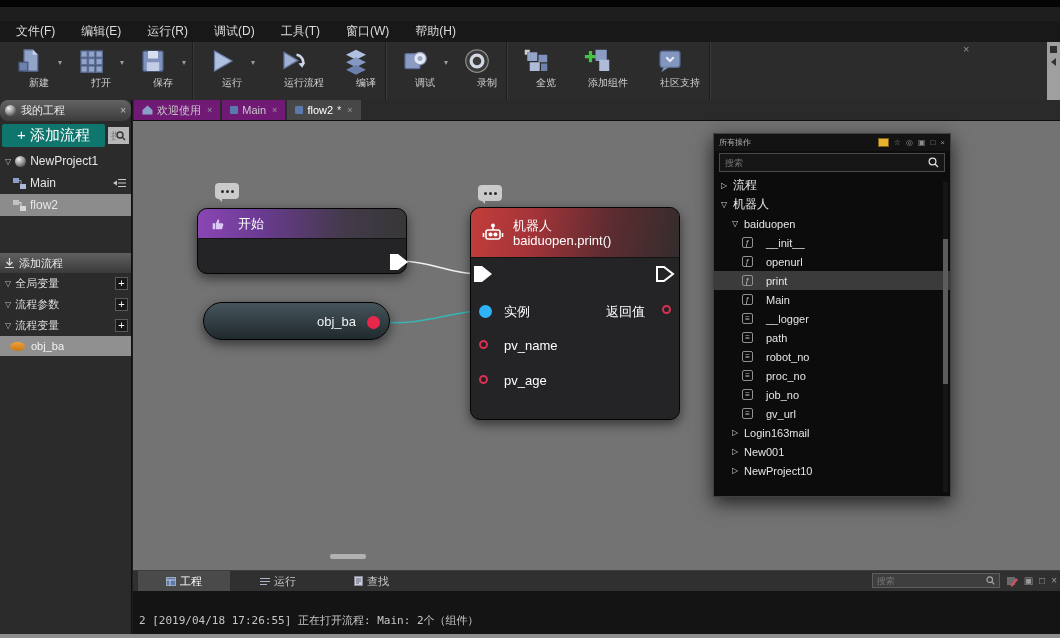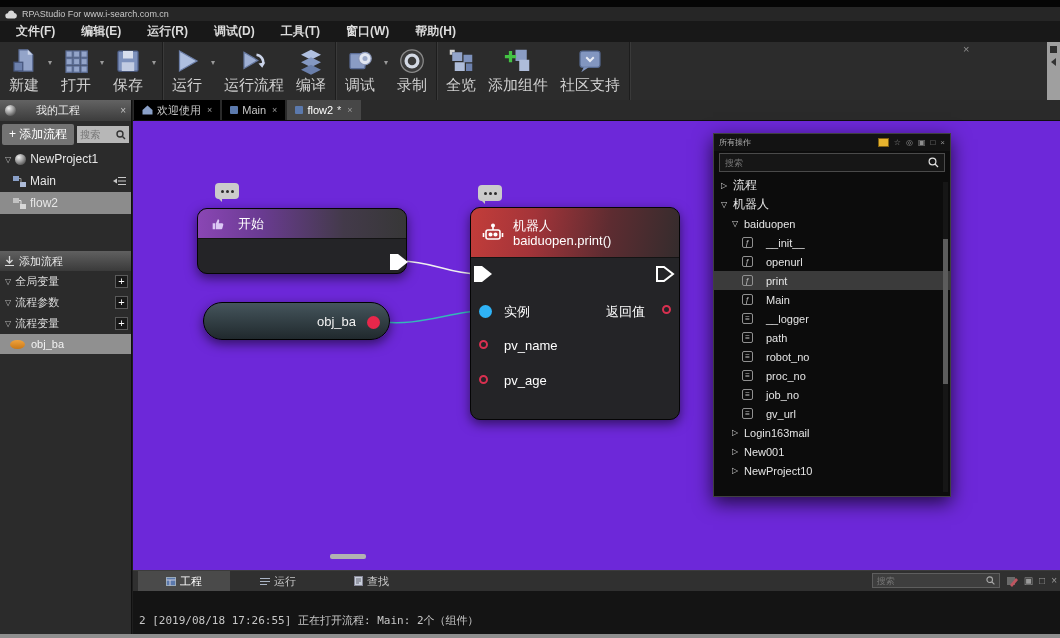--- a/index.html
+++ b/index.html
@@ -3,71 +3,71 @@
 <meta charset="utf-8">
 <style>
   * { margin:0; padding:0; box-sizing:border-box; }
   body { background:#000; font-family:"Liberation Sans","DejaVu Sans",sans-serif; }
   #app { position:relative; width:1060px; height:638px; background:#1e1e1e; overflow:hidden; }
 
   .top-strip { position:absolute; left:0; top:0; width:100%; height:7px; background:#050505; }
   .titlebar { position:absolute; left:0; top:7px; width:100%; height:14px; background:#262626;
     display:flex; align-items:center; gap:4px; padding-left:5px; color:#c8c8c8; font-size:9px; }
   .menubar { position:absolute; left:0; top:21px; width:100%; height:21px; background:#181818;
-    display:flex; align-items:center; font-size:12px; color:#dcdcdc; padding-left:3px;font-weight:bold; }
+    display:flex; align-items:center; font-size:12px; color:#dcdcdc; padding-left:3px; }
   .menu-item { padding:0 13px; cursor:default; }
 
   .toolbar { position:absolute; left:0; top:42px; width:1047px; height:58px; background:#2c2c2c; display:flex; }
   .tb-group { display:flex; align-items:flex-start; padding:2px 3px 0 3px; border-right:1px solid #1d1d1d; box-shadow:1px 0 0 #3a3a3a; }
   .tb-item { position:relative; display:flex; flex-direction:column; align-items:center; padding:2px 6px 0 6px; }
   .tb-item .ico { width:30px; height:30px; display:block; }
-  .tb-item .lbl { font-size:15px; color:#d0d0d0; white-space:nowrap; }
+  .tb-item .lbl { font-size:10px; color:#d0d0d0; white-space:nowrap;margin-left:20px; }
   .tb-item.has-caret { padding-right:16px; }
   .tb-caret { position:absolute; right:3px; top:14px; font-size:8px; color:#9a9a9a; }
   .toolbar-close { position:absolute; left:963px; top:43px; font-size:11px; color:#8f8f8f; }
   .edge-scroll { position:absolute; left:1047px; top:42px; width:13px; height:58px; background:#9f9f9f;
     display:flex; flex-direction:column; align-items:center; padding-top:4px; gap:5px; }
   .edge-btn { width:7px; height:7px; background:#2e2e2e; }
   .edge-arrow { width:0; height:0; border-top:4px solid transparent; border-bottom:4px solid transparent; border-right:5px solid #333; }
 
   .sidebar { position:absolute; left:0; top:100px; width:132px; height:538px; background:#2b2b2b; border-right:1px solid #0f0f0f; }
-  .panel-header { height:21px; background:linear-gradient(#636363,#3c3c3c); display:flex; align-items:center; gap:20px;
-    padding:0 5px; font-size:11px; color:#ececec; }
+  .panel-header { height:21px; background:linear-gradient(#636363,#3c3c3c); display:flex; align-items:center; gap:5px;
+    padding:0 5px; font-size:11px; color:#ececec;border-radius:8px; }
   .sphere { width:11px; height:11px; border-radius:50%; flex:none;
     background:radial-gradient(circle at 35% 30%, #f2f2f2, #9a9a9a 45%, #3a3a3a 90%); }
   .ph-close { margin-left:auto; font-size:10px; color:#c0c0c0; }
   .proj-controls { display:flex; align-items:center; gap:3px; padding:3px 2px; }
-  .add-flow-btn { background:#737373; color:#fff; font-size:12px; padding:2px 7px; border-radius:2px; white-space:nowrap; }
+  .add-flow-btn { background:#0f766e; color:#fff; font-size:15px; padding:2px 15px; border-radius:2px; white-space:nowrap; }
   .proj-search { flex:1; display:flex; align-items:center; background:#b7b7b7; height:17px; padding:0 3px; min-width:0; }
   .proj-search input { flex:1; min-width:0; border:0; background:transparent; font-size:10px; color:#555; outline:none; }
   .ptree-row { height:22px; display:flex; align-items:center; gap:4px; font-size:12px; color:#e6e6e6; padding-left:5px; }
   .ptree-row .caret { font-size:8px; color:#b5b5b5; }
   .ptree-row.child { padding-left:13px; }
   .ptree-row.selected { background:#8c8c8c; }
   .main-ind { margin-left:auto; margin-right:4px; }
   .var-section { margin-top:37px; }
   .var-header { height:20px; background:linear-gradient(#606060,#3a3a3a); display:flex; align-items:center; gap:5px;
     padding:0 5px; font-size:11px; color:#e8e8e8; }
   .var-row { height:21px; display:flex; align-items:center; gap:4px; padding-left:5px; font-size:11px; color:#dcdcdc; }
   .var-row .caret { font-size:8px; color:#b5b5b5; }
   .var-plus { margin-left:auto; margin-right:3px; width:13px; height:13px; line-height:11px; text-align:center;
     background:#191919; border:1px solid #5a5a5a; color:#fff; font-size:11px; }
   .var-item { height:20px; background:#909090; display:flex; align-items:center; gap:6px; padding-left:10px;
     font-size:11px; color:#f2f2f2; }
   .var-blob { width:15px; height:9px; border-radius:50%; background:linear-gradient(#f0a23c,#c87818); }
 
   .editor { position:absolute; left:133px; top:100px; width:927px; height:470px; }
   .tabbar { height:21px; background:#2a2a2a; display:flex; align-items:flex-end; gap:2px; border-bottom:1px solid #0f0f0f; padding-left:1px; }
-  .tab { height:20px; display:flex; align-items:center; gap:4px; padding:0 8px; font-size:11px; color:#c9c9c9; background:#000000; }
+  .tab { height:20px; display:flex; align-items:center; gap:4px; padding:0 8px; font-size:11px; color:#c9c9c9; background:#701a75; }
   .tab.active { background:#474747; color:#fff; }
   .tab .tclose { font-size:9px; color:#9a9a9a; margin-left:2px; }
   .tab .tmod { color:#e6e6e6; }
   .tab-sq { width:8px; height:8px; background:#5b79ad; border-radius:1px; flex:none; }
 
-  .canvas { position:relative; width:100%; height:449px; background:#6d28d9; overflow:hidden; }
+  .canvas { position:relative; width:100%; height:449px; background:#737373; overflow:hidden; }
   .wires { position:absolute; left:0; top:0; pointer-events:none; }
   .comment { position:absolute; width:24px; height:16px; background:#cbcbcb; border-radius:4px;
     display:flex; align-items:center; justify-content:center; gap:2px; }
   .comment i { width:3px; height:3px; border-radius:50%; background:#2a2a2a; }
   .comment::after { content:""; position:absolute; left:3px; bottom:-3px; border-left:4px solid transparent; border-top:4px solid #cbcbcb; }
   .node { position:absolute; background:#242427; border:1px solid #050505; border-radius:10px; box-shadow:0 4px 12px rgba(0,0,0,.55); }
   #start-node { left:64px; top:87px; width:210px; height:66px; }
   .start-header { height:30px; border-radius:9px 9px 0 0; border-bottom:1px solid #141414;
     background:linear-gradient(90deg,#8a46b4,#6a3b92 30%,#433a4a 70%,#373737 100%);
     display:flex; align-items:center; gap:12px; padding:0 12px; color:#fff; font-size:13px; }
@@ -118,26 +118,20 @@
   .log { padding:2px 0 0 6px; font-family:"DejaVu Sans Mono",monospace; font-size:11px; line-height:11px; color:#c6c6c6; white-space:pre; }
   .log-line { height:11px; }
   .bottom-strip { position:absolute; left:0; top:634px; width:100%; height:4px; background:#8f8f8f; }
 </style>
 </head>
 <body>
 
 <div id="app">
   <div class="top-strip"></div>
 
-  <div class="titlebar">
-    <svg width="13" height="9" viewBox="0 0 13 9">
-        <path d="M3 8.5a2.6 2.6 0 0 1-.2-5.2A3.4 3.4 0 0 1 9.4 3a2.8 2.8 0 0 1 .4 5.5z" fill="#d8d8d8"></path>
-      </svg>
-    <span>RPAStudio For www.i-search.com.cn</span>
-  </div>
 
   <div class="menubar">
     <span class="menu-item">文件(F)</span>
     <span class="menu-item">编辑(E)</span>
     <span class="menu-item">运行(R)</span>
     <span class="menu-item">调试(D)</span>
     <span class="menu-item">工具(T)</span>
     <span class="menu-item">窗口(W)</span>
     <span class="menu-item">帮助(H)</span>
   </div>
@@ -543,21 +537,21 @@
         <svg width="12" height="12" viewBox="0 0 12 12">
             <rect x="1" y="2" width="8" height="8" fill="#6a6a6a"></rect>
             <path d="M4 10 10 3l2 2-6 7z" fill="#c05560"></path>
           </svg>
         <span class="out-ico">▣</span>
         <span class="out-ico">□</span>
         <span class="out-ico">×</span>
       </div>
     </div>
     <div class="log">
-      <div class="log-line">2 [2019/08/18 17:26:55] 正在打开流程: Main: 2个（组件）</div>
+      <div class="log-line">2 [2019/04/18 17:26:55] 正在打开流程: Main: 2个（组件）</div>
       
       
       
     </div>
   </div>
 
   <div class="bottom-strip"></div>
 </div>
 
 </body></html>

